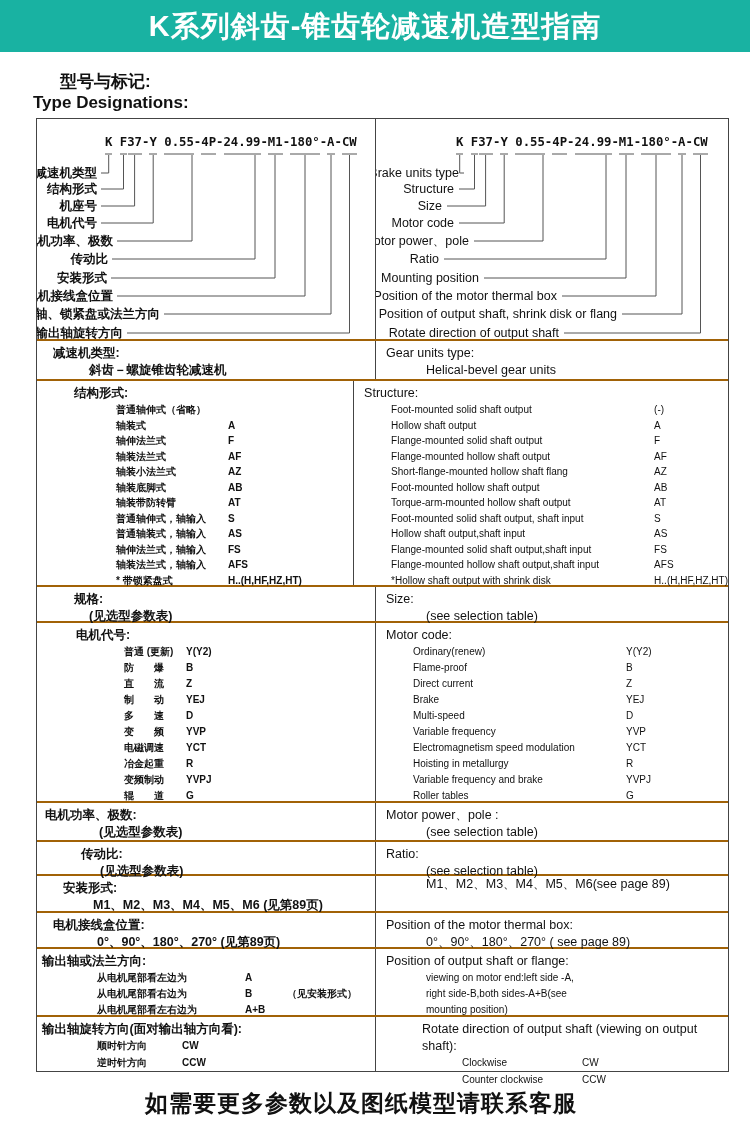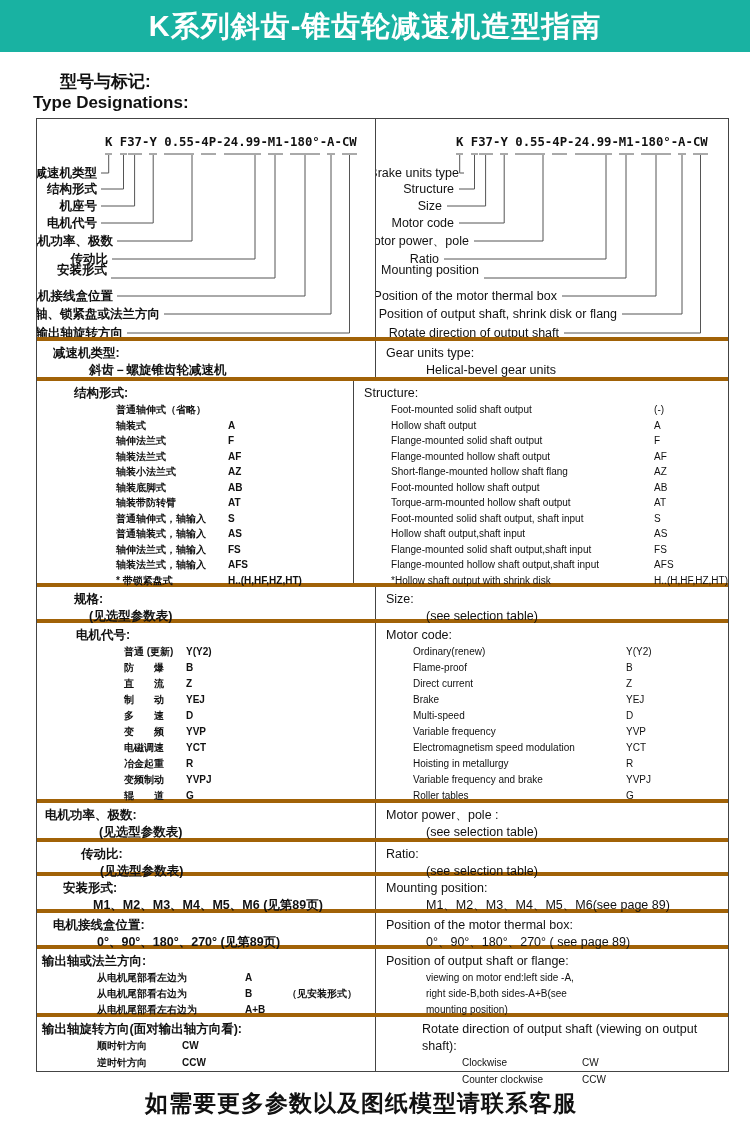--- a/index.html
+++ b/index.html
@@ -7,21 +7,21 @@
         font-family:"Liberation Sans","DejaVu Sans",sans-serif;color:#111;}
   
   .band{position:absolute;left:0;top:0;width:750px;height:52px;background:#19b2a2;}
   .band .title{width:100%;text-align:center;line-height:52px;font-size:29px;font-weight:bold;color:#fff;letter-spacing:1px;}
   
   .sub-zh{position:absolute;left:60px;top:70px;font-size:17px;font-weight:bold;}
   .sub-en{position:absolute;left:33px;top:93px;font-size:17px;font-weight:bold;}
   
   .dtable{position:absolute;left:36px;top:118px;width:693px;height:954px;border:1px solid #444;
           box-sizing:border-box;display:flex;flex-direction:column;}
-  .trow{display:flex;box-sizing:border-box;border-bottom:4px solid #a16207;}
+  .trow{display:flex;box-sizing:border-box;border-bottom:2px solid #a16207;}
   .trow:last-child{border-bottom:none;}
   .cell{box-sizing:border-box;position:relative;}
   .cell.zh{width:339px;border-right:1px solid #444;}
   .cell.en{flex:1;}
   .zh-t{font-weight:bold;}
   
   .r-diagram{height:222px;}
   .r-gear{height:40px;}  .r-structure{height:206px;} .r-size{height:36px;}
   .r-motor{height:180px;}.r-power{height:39px;} .r-ratio{height:34px;}
   .r-mount{height:37px;} .r-thermal{height:36px;} .r-flange{height:68px;} .r-rotate{height:54px;gap:36px;}
@@ -29,21 +29,21 @@
   .dcell{overflow:hidden;}
   .code{position:absolute;top:16px;font-family:"DejaVu Sans Mono","Liberation Mono",monospace;
         font-size:12.3px;font-weight:bold;white-space:pre;letter-spacing:0;}
   .dcell-zh .code{left:68px;} .dcell-en .code{left:80px;}
   .dsvg{position:absolute;left:0;top:0;}
   .dlabel{position:absolute;white-space:nowrap;font-size:12.5px;line-height:14px;text-align:right;}
   .zh-labels .dlabel{font-weight:bold;font-size:12.5px;}
   .dlabel:nth-of-type(1){top:47px;} .dlabel:nth-of-type(2){top:63px;}
   .dlabel:nth-of-type(3){top:80px;} .dlabel:nth-of-type(4){top:97px;}
   .dlabel:nth-of-type(5){top:115px;}.dlabel:nth-of-type(6){top:133px;}
-  .dlabel:nth-of-type(7){top:144px;text-align:center;}.dlabel:nth-of-type(8){top:170px;}
+  .dlabel:nth-of-type(7){top:152px;text-align:center;}.dlabel:nth-of-type(8){top:170px;}
   .dlabel:nth-of-type(9){top:188px;}.dlabel:nth-of-type(10){top:207px;}
   .zh-labels .dlabel:nth-of-type(1){right:278px;}.zh-labels .dlabel:nth-of-type(2){right:278px;}
   .zh-labels .dlabel:nth-of-type(3){right:278px;}.zh-labels .dlabel:nth-of-type(4){right:278px;}
   .zh-labels .dlabel:nth-of-type(5){right:262px;}.zh-labels .dlabel:nth-of-type(6){right:267px;}
   .zh-labels .dlabel:nth-of-type(7){right:268px;}.zh-labels .dlabel:nth-of-type(8){right:262px;}
   .zh-labels .dlabel:nth-of-type(9){right:215px;}.zh-labels .dlabel:nth-of-type(10){right:252px;}
   .en-labels .dlabel:nth-of-type(1){right:269px;}.en-labels .dlabel:nth-of-type(2){right:274px;}
   .en-labels .dlabel:nth-of-type(3){right:286px;}.en-labels .dlabel:nth-of-type(4){right:274px;}
   .en-labels .dlabel:nth-of-type(5){right:259px;}.en-labels .dlabel:nth-of-type(6){right:289px;}
   .en-labels .dlabel:nth-of-type(7){right:249px;}.en-labels .dlabel:nth-of-type(8){right:171px;}
@@ -434,21 +434,20 @@
         <div class="rvalue">(see selection table)</div>
       </div>
     </div>
 
     <div class="trow r-mount">
       <div class="cell zh">
         <div class="rtitle t-mount-zh">安装形式:</div>
         <div class="rvalue v-mount-zh">M1、M2、M3、M4、M5、M6 (见第89页)</div>
       </div>
       <div class="cell en">
-        <div class="rtitle">Mounting position:</div>
         <div class="rvalue">M1、M2、M3、M4、M5、M6(see page 89)</div>
       </div>
     </div>
 
     <div class="trow r-thermal">
       <div class="cell zh">
         <div class="rtitle t-thermal-zh">电机接线盒位置:</div>
         <div class="rvalue v-thermal-zh">0°、90°、180°、270° (见第89页)</div>
       </div>
       <div class="cell en">

